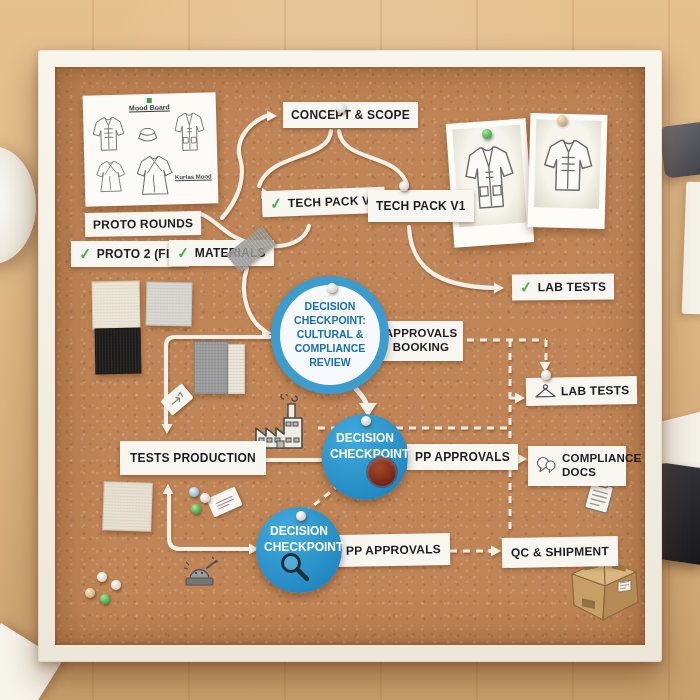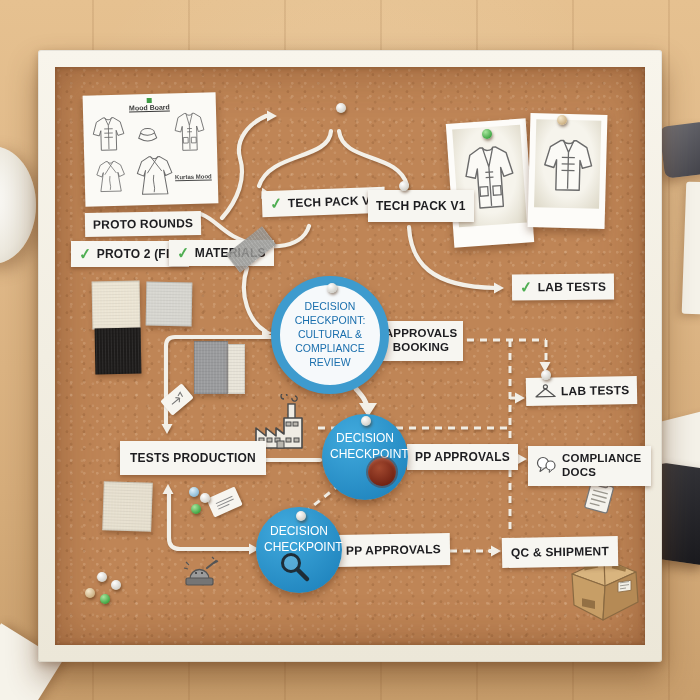--- a/index.html
+++ b/index.html
@@ -39,21 +39,21 @@
     background-size:13px 13px,17px 17px,11px 11px,19px 19px;
     box-shadow:inset 0 0 46px rgba(95,45,15,.42), inset 0 0 6px rgba(70,35,10,.45);}
   
   .lbl{position:absolute;z-index:6;display:flex;align-items:center;gap:5px;
     background:#f7f6f1;color:#1d1d20;font-weight:700;font-size:12px;letter-spacing:.2px;
     padding:6px 8px;white-space:nowrap;box-shadow:0 2px 4px rgba(80,40,15,.38);}
   .lbl .chk{color:#4fae52;font-size:15px;line-height:.8;transform:rotate(-6deg);}
   .lbl.wrap{white-space:normal;font-size:11.5px;line-height:1.2;}
   .lbl svg{flex:0 0 auto;}
   .circle{position:absolute;border-radius:50%;display:flex;flex-direction:column;align-items:center;
-    text-align:center;z-index:7;font-weight:400;}
+    text-align:center;z-index:7;font-weight:700;}
   .circle.big{justify-content:center;background:#f6f9fb;border:9px solid #3e9bce;color:#1a6fad;
     font-size:10.5px;line-height:1.32;padding:0 7px;box-shadow:0 4px 9px rgba(80,40,15,.38);}
   .circle.solid{justify-content:flex-start;padding-top:17px;color:#fff;font-size:12px;line-height:1.3;
     background:radial-gradient(circle at 35% 28%, #41aadd, #2287c0 78%);
     box-shadow:0 4px 9px rgba(80,40,15,.42);text-align:center;}
   .seal{position:absolute;left:46px;top:44px;width:28px;height:28px;border-radius:50%;
     background:radial-gradient(circle at 40% 35%, #a3492f, #6d1f11 80%);
     box-shadow:0 0 0 2px rgba(105,35,18,.4), inset 0 2px 3px rgba(255,180,150,.25);}
   .swatch{position:absolute;z-index:3;box-shadow:1px 3px 5px rgba(80,40,15,.35);
     background-image:
@@ -209,20 +209,23 @@
         <polygon points="501,551 491,545.5 491,556.5"></polygon>
         <polygon points="448,340 458,334.5 458,345.5"></polygon>
         <polygon points="545,372 539.5,362 550.5,362"></polygon>
         <polygon points="525,398 515,392.5 515,403.5"></polygon>
         <polygon points="527,459 517,453.5 517,464.5"></polygon>
         <polygon points="431,551 441,545.5 441,556.5"></polygon>
       </g>
     </g>
   </svg>
 
+  <div class="lbl" style="left:283px;top:102px">
+    <span>CONCEPT &amp; SCOPE</span>
+  </div>
   <div class="lbl" style="left:262px;top:189px;transform:rotate(-2deg)">
     <span class="chk">✓</span>
     <span>TECH PACK V1</span>
   </div>
   <div class="lbl" style="left:368px;top:190px;padding:9px 8px">
     <span>TECH PACK V1</span>
   </div>
   <div class="lbl" style="left:85px;top:212px;transform:rotate(-1deg);padding:5px 8px">
     <span>PROTO ROUNDS</span>
   </div>
@@ -247,21 +250,21 @@
       <path d="M11.5,5.2 L2,13 H21 Z" fill="none" stroke="#555" stroke-width="1.3" stroke-linejoin="round"></path>
     </svg>
     <span>LAB TESTS</span>
   </div>
   <div class="lbl" style="left:120px;top:441px;padding:10px 10px">
     <span>TESTS PRODUCTION</span>
   </div>
   <div class="lbl" style="left:407px;top:444px">
     <span>PP APPROVALS</span>
   </div>
-  <div class="lbl wrap" style="left:528px;top:446px;width:123px">
+  <div class="lbl wrap" style="left:528px;top:446px;width:98px">
     <svg width="21" height="19" viewBox="0 0 21 19">
       <circle cx="7" cy="7" r="5.5" fill="#fff" stroke="#555" stroke-width="1.2"></circle>
       <path d="M5,12 L4,15.5 L8.5,12.4" fill="#fff" stroke="#555" stroke-width="1.1" stroke-linejoin="round"></path>
       <circle cx="14.5" cy="9.5" r="4.5" fill="#fff" stroke="#555" stroke-width="1.2"></circle>
       <path d="M13.5,13.6 L13.2,16.4 L16.4,13.5" fill="#fff" stroke="#555" stroke-width="1" stroke-linejoin="round"></path>
     </svg>
     <span>COMPLIANCE DOCS</span>
   </div>
   <div class="lbl" style="left:337px;top:534px;transform:rotate(-1deg);padding:9px 9px">
     <span>PP APPROVALS</span>

